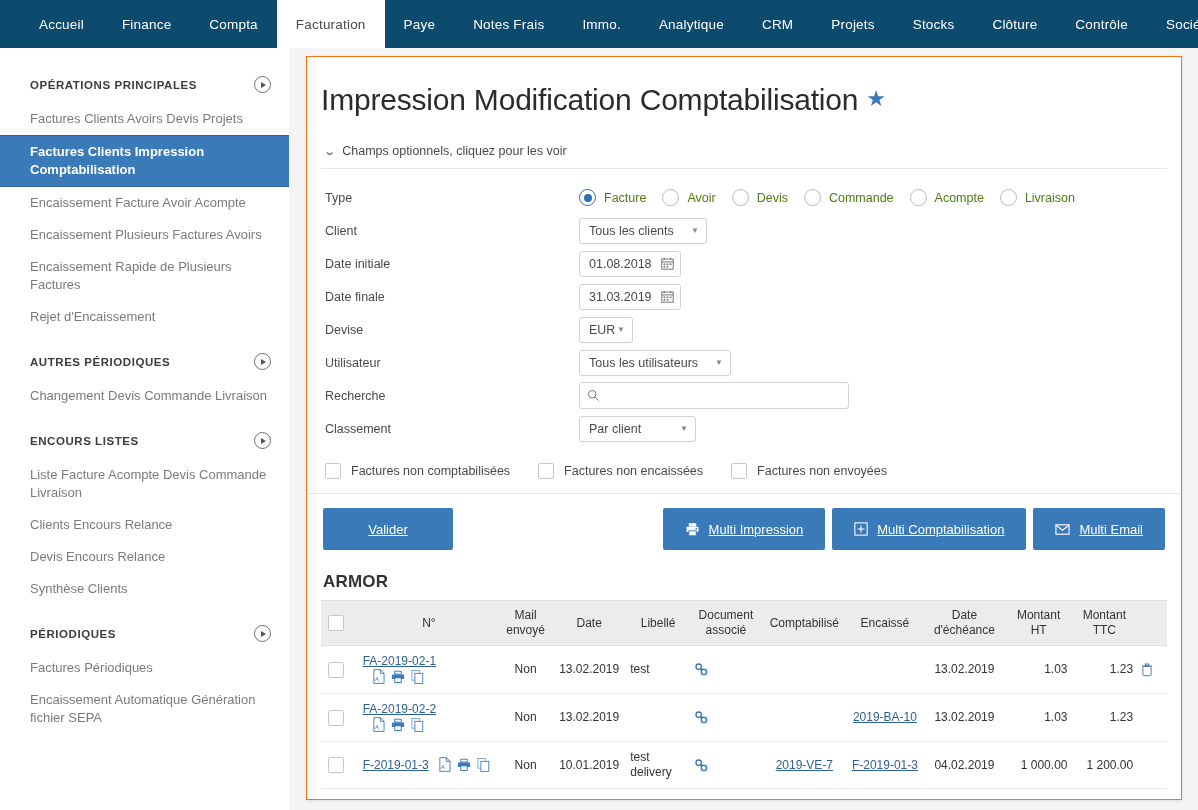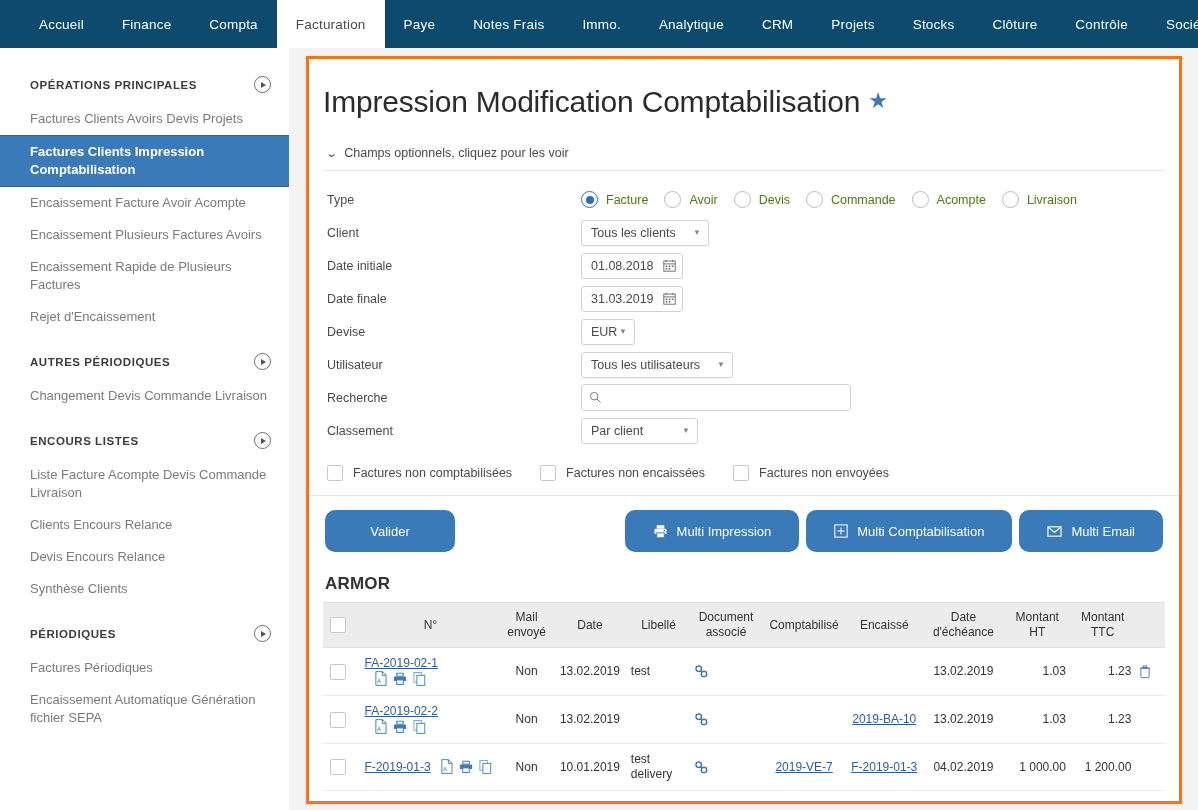--- a/index.html
+++ b/index.html
@@ -89,21 +89,21 @@
   }
 
   
   .main-area {
     flex: 1;
     padding: 8px 16px 0 17px;
     overflow: hidden;
   }
   .panel {
     background: #ffffff;
-    border: 3px solid #f97316;
+    border: 1px solid #f97316;
     box-shadow: 0 1px 3px rgba(0,0,0,.10);
     width: 876px;
     padding: 22px 0 10px 0;
     min-height: 690px;
   }
   .panel-inner { padding: 0 14px 0 14px; }
 
   h1.page-title {
     font-size: 30px;
     font-weight: normal;
@@ -228,32 +228,33 @@
   .btn-sep { border-top: 1px solid #e8e8e8; margin: 14px 0 0 0; }
   .btn-bar {
     display: flex; align-items: center;
     margin: 14px 0 0 0;
     padding: 0 2px;
   }
   .btn {
     background: #3b7ab8;
     color: #fff;
     border: 0;
-    border-radius: 10px;
+    border-radius: 2px;
     height: 42px;
     font-size: 13px;
     font-family: "Liberation Sans", sans-serif;
     display: inline-flex; align-items: center; justify-content: center;
     cursor: pointer;
     white-space: nowrap;
+    text-decoration: underline;
   }
   .btn-valider { width: 130px; }
   .btn-spacer { flex: 1; }
   .btn-icon-wrap { display:inline-flex; align-items:center; margin-right: 9px; }
-  .btn-multi { padding: 0 28px; margin-left: 7px; }
+  .btn-multi { padding: 0 22px; margin-left: 7px; }
 
   
   .table-title {
     font-size: 17px;
     font-weight: bold;
     color: #333;
     margin: 22px 0 8px 2px;
     letter-spacing: .2px;
   }
   table.grid {

